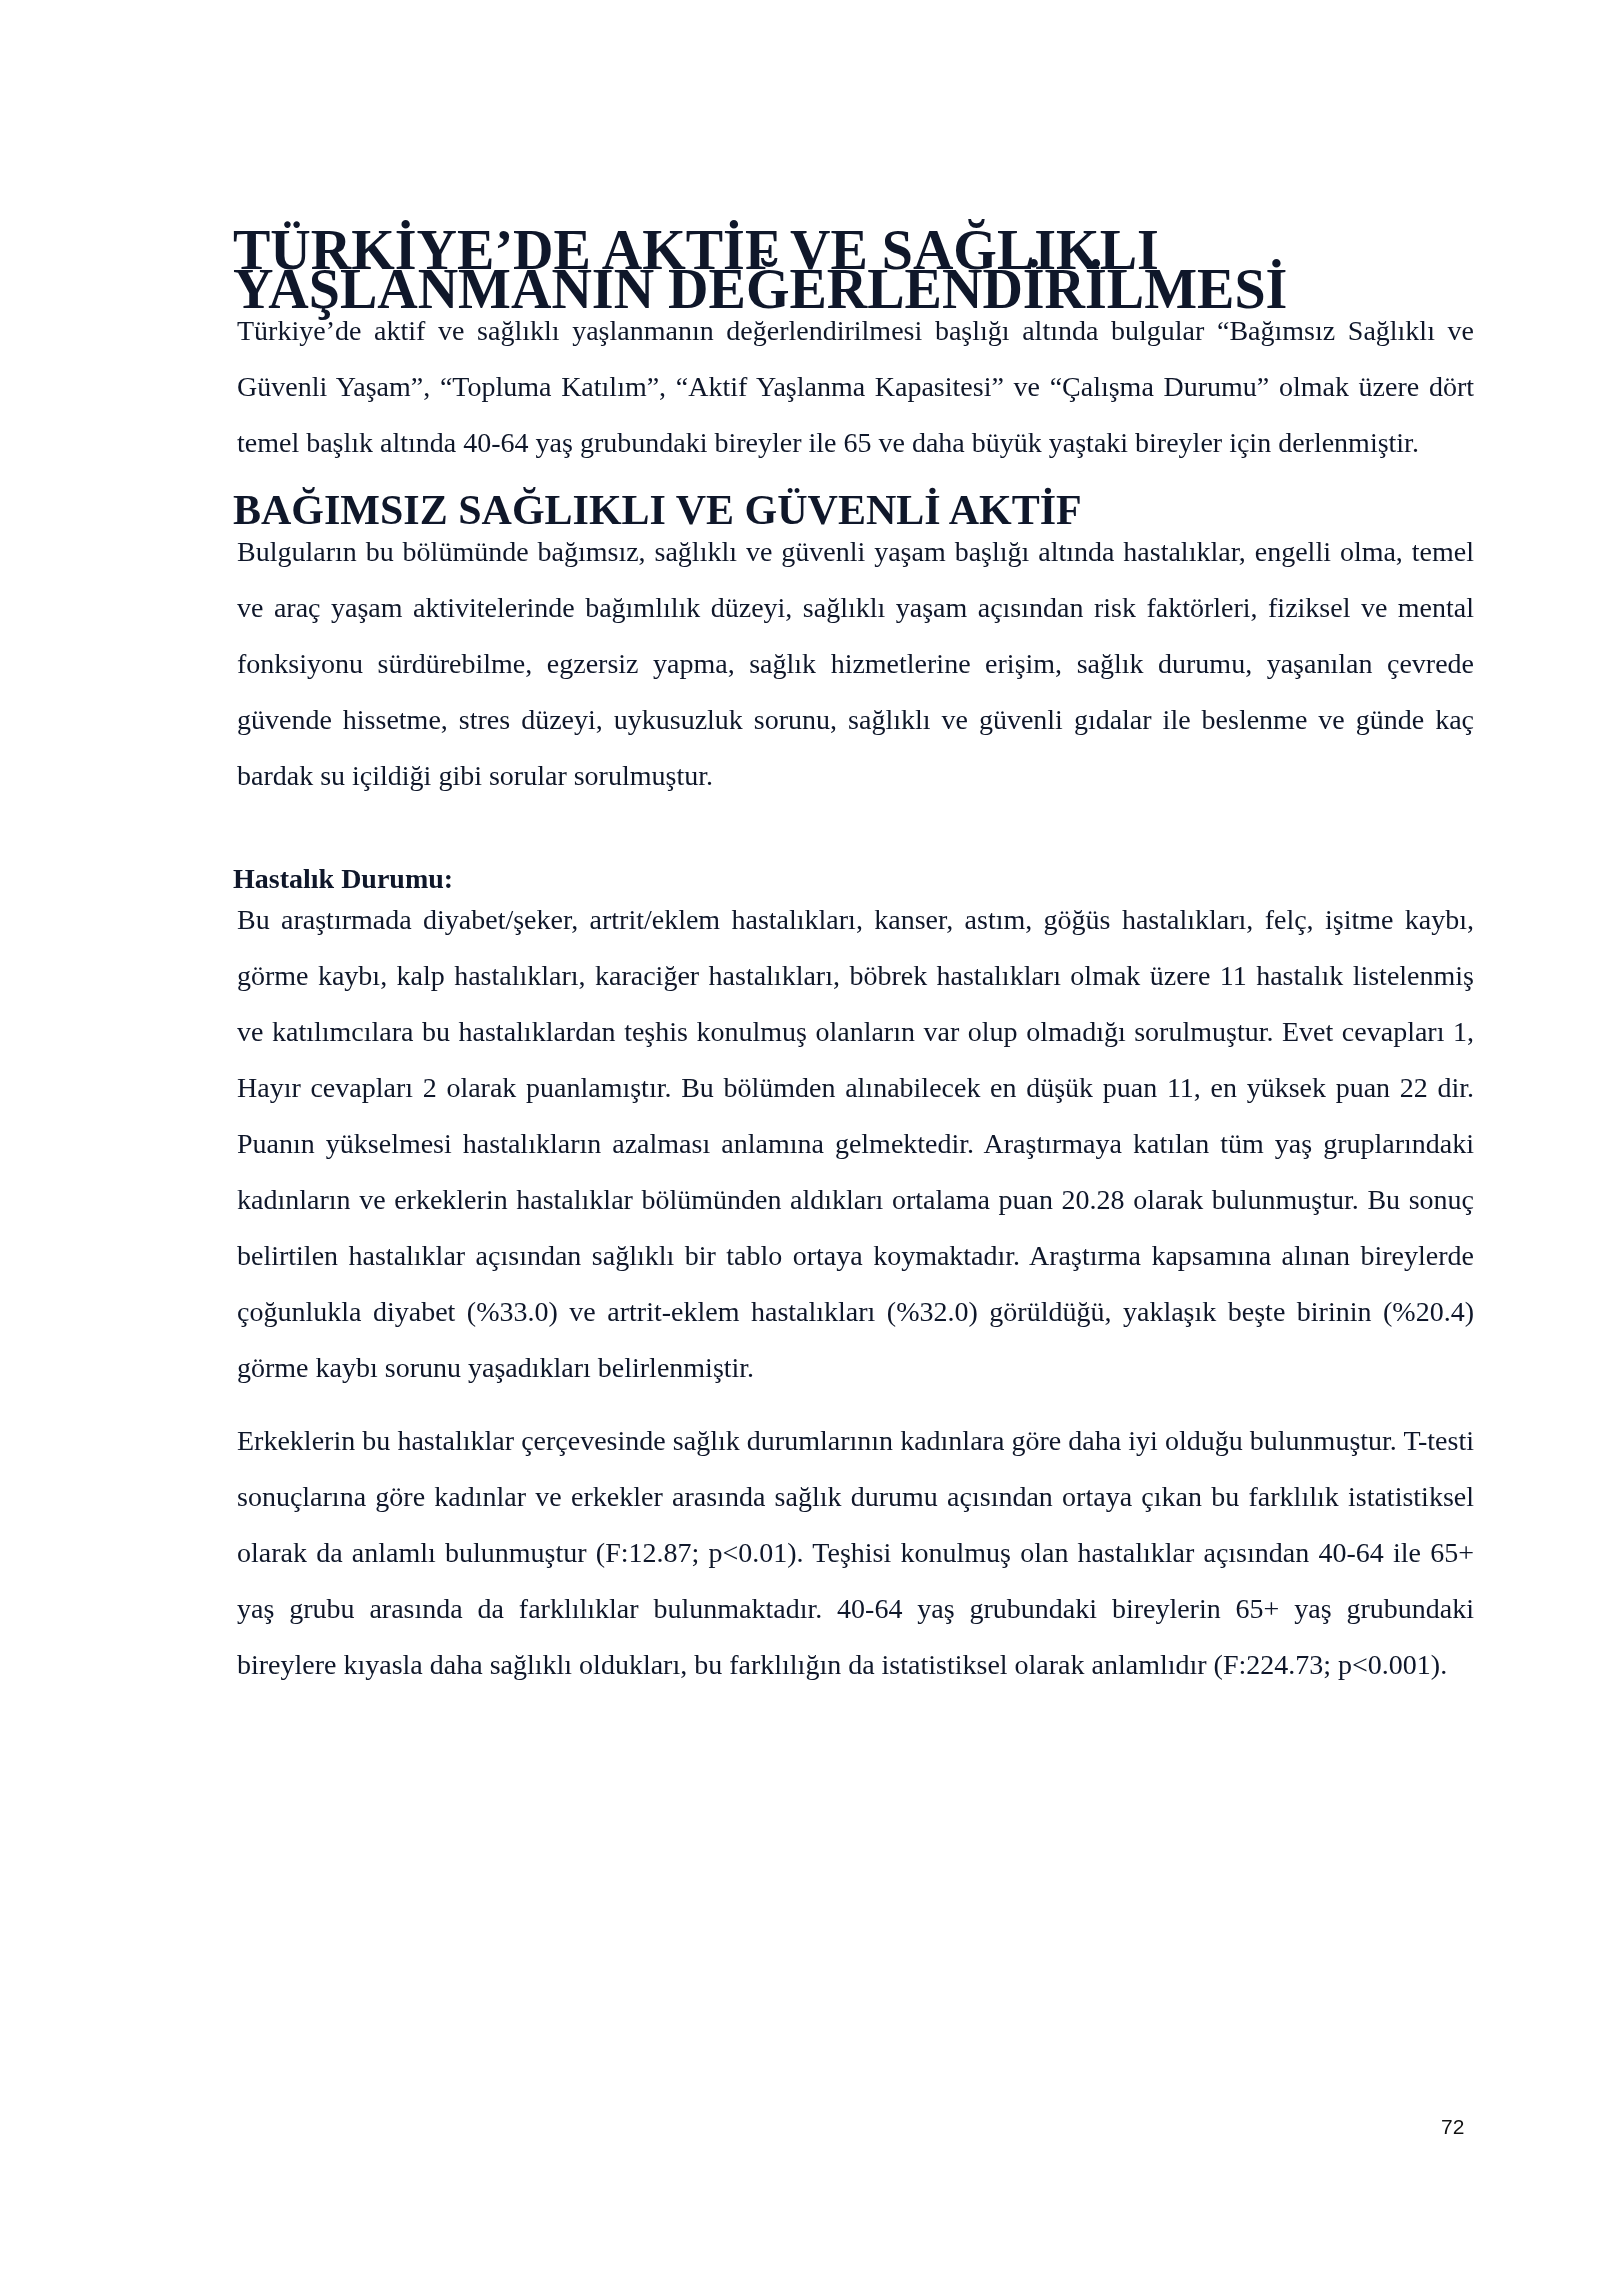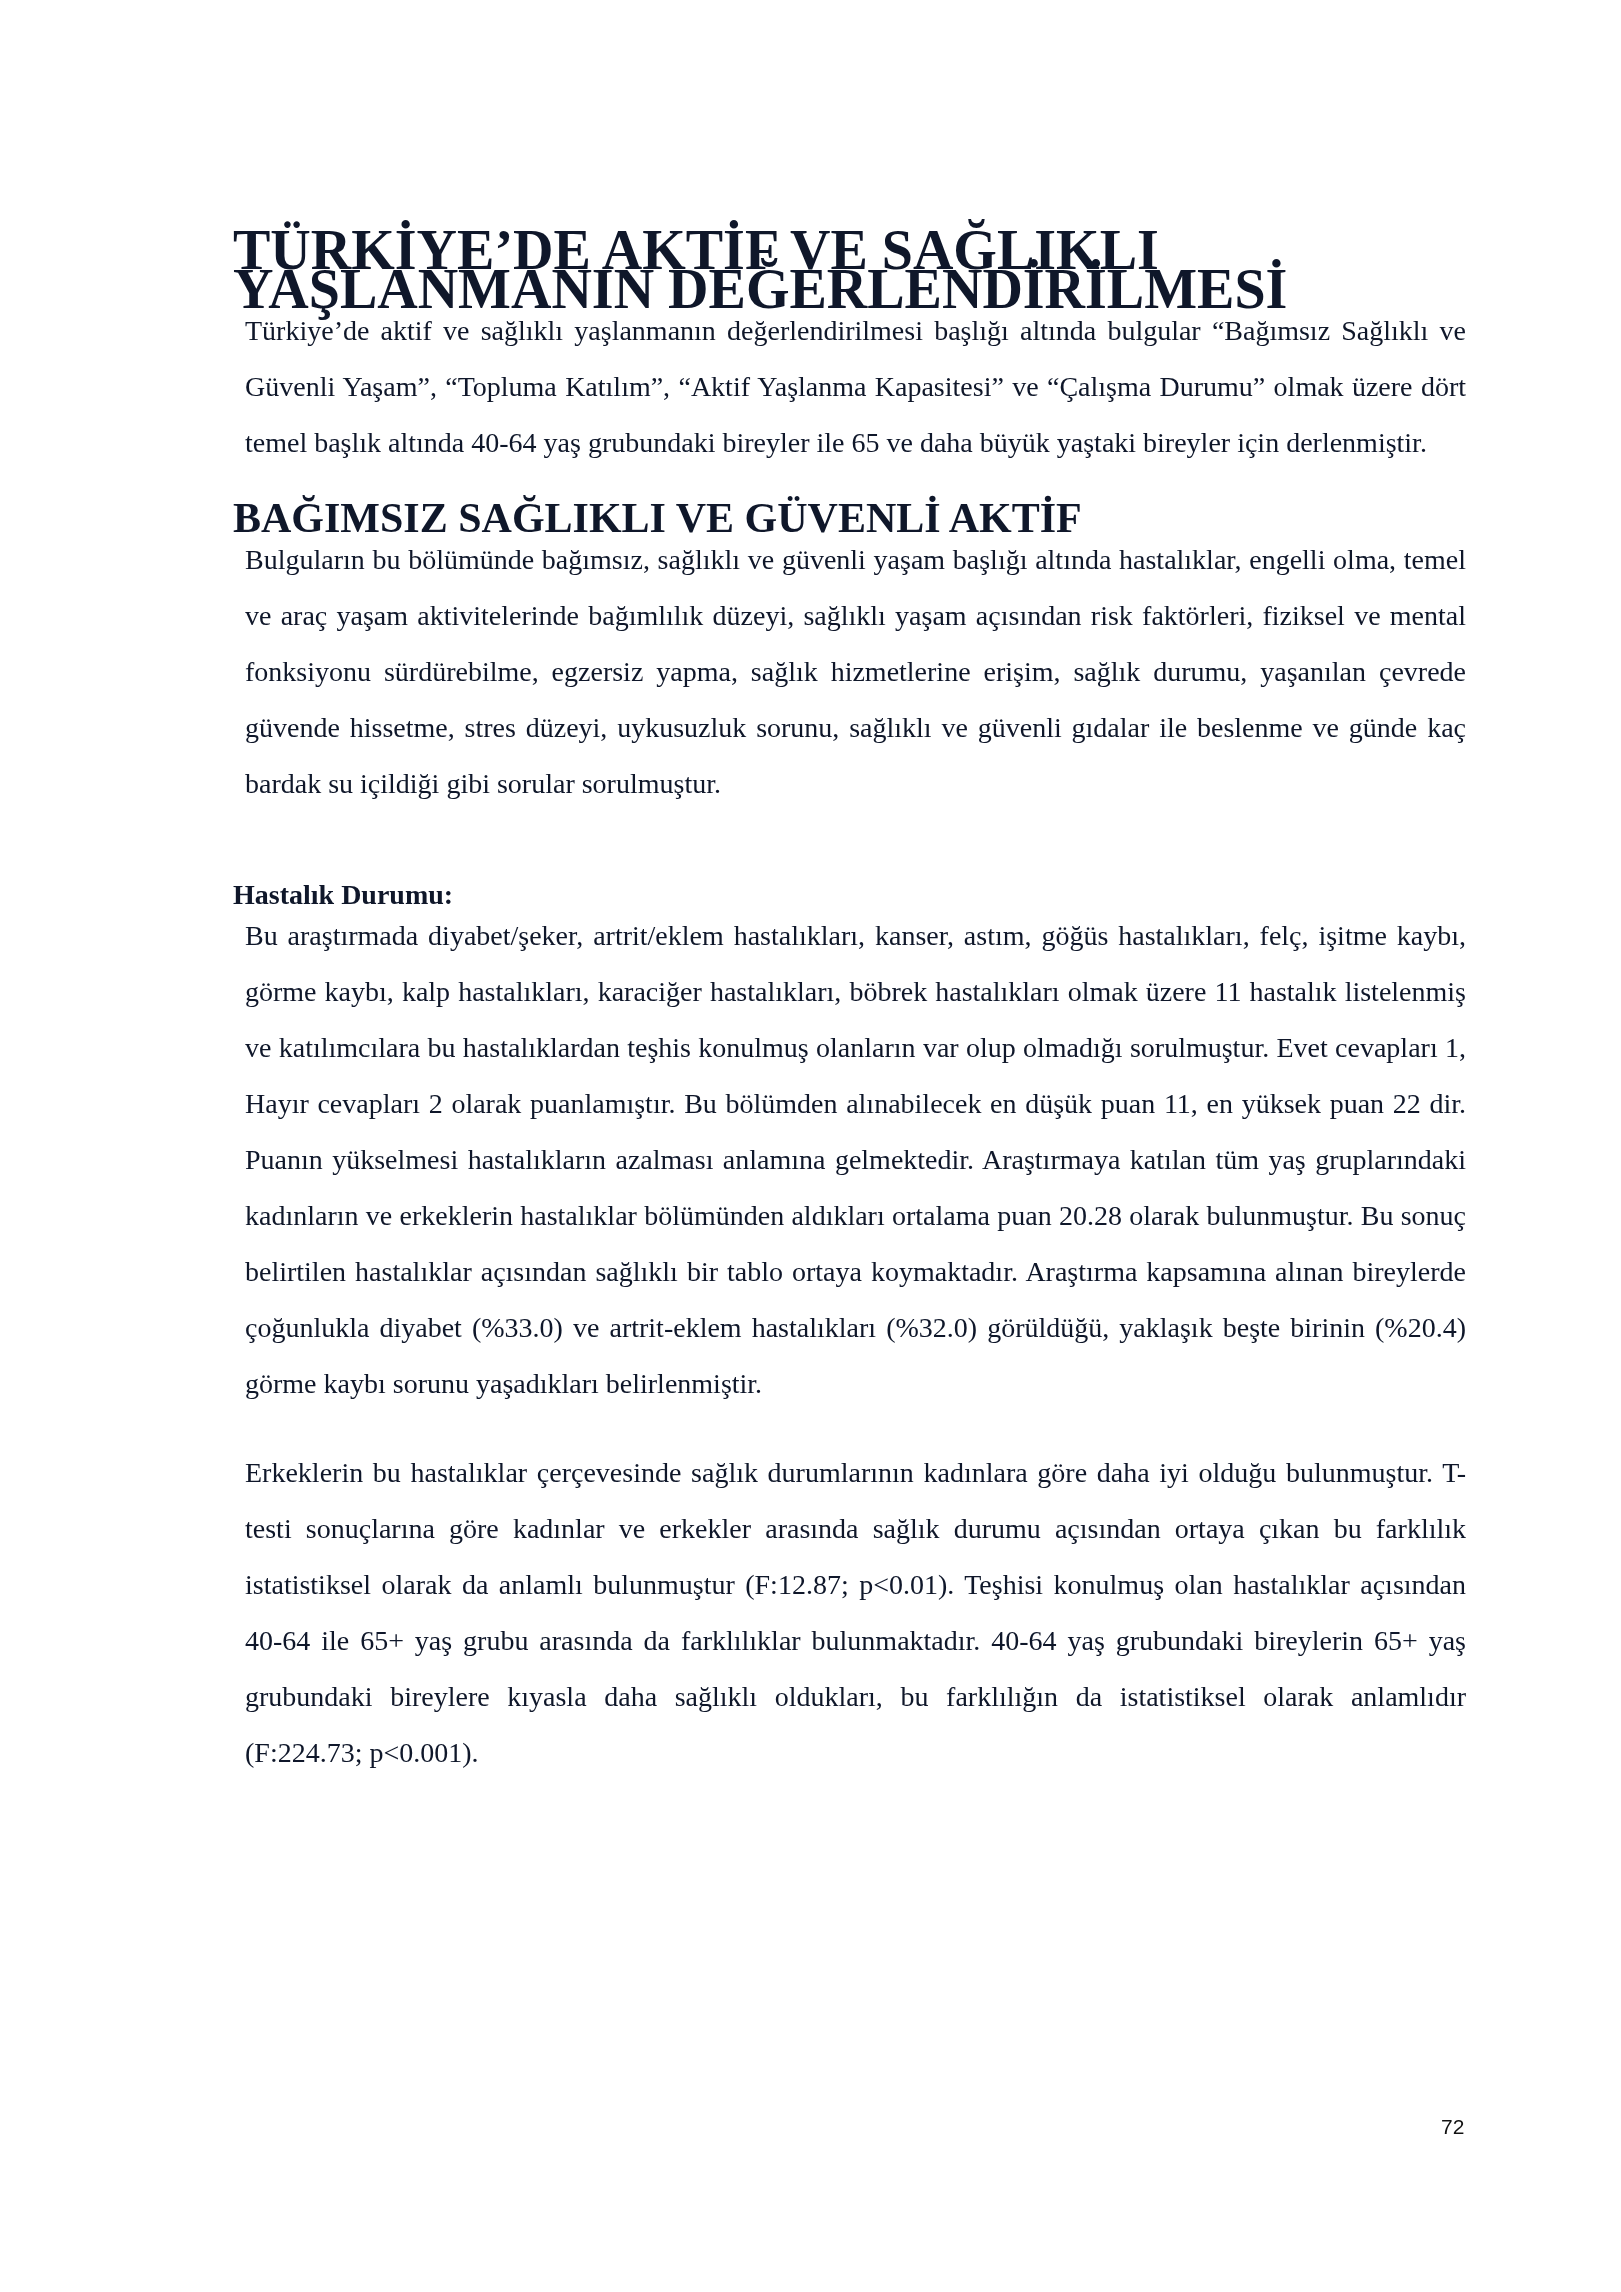--- a/index.html
+++ b/index.html
@@ -3,21 +3,21 @@
 <meta charset="utf-8">
 <style>
   html, body { margin: 0; padding: 0; background: #ffffff; }
   body { width: 1621px; height: 2293px; position: relative; overflow: hidden; }
   .page {
     position: absolute; left: 233px; top: 231px; width: 1245px;
     font-family: "Liberation Serif", serif; color: #0f172a;
     font-size: 28px;
   }
   .h { font-weight: bold; line-height: 39px; margin: 0; }
-  .p { margin: 12px; line-height: 56px; text-align: justify; }
+  .p { margin: 4px; line-height: 56px; text-align: justify; }
   .p.first { margin-top: -5.9px; }
   .gap-a { height: 15.7px; }
   .gap-b { height: 21.6px; }
   .gap-c { height: 29px; }
   .gap-d { height: 9.8px; }
   .pagenum {
     position: absolute; left: 1441px; top: 2115px; width: 59px;
     font-family: "Liberation Sans", sans-serif; font-size: 21px; color: #111;
   }
 </style>

